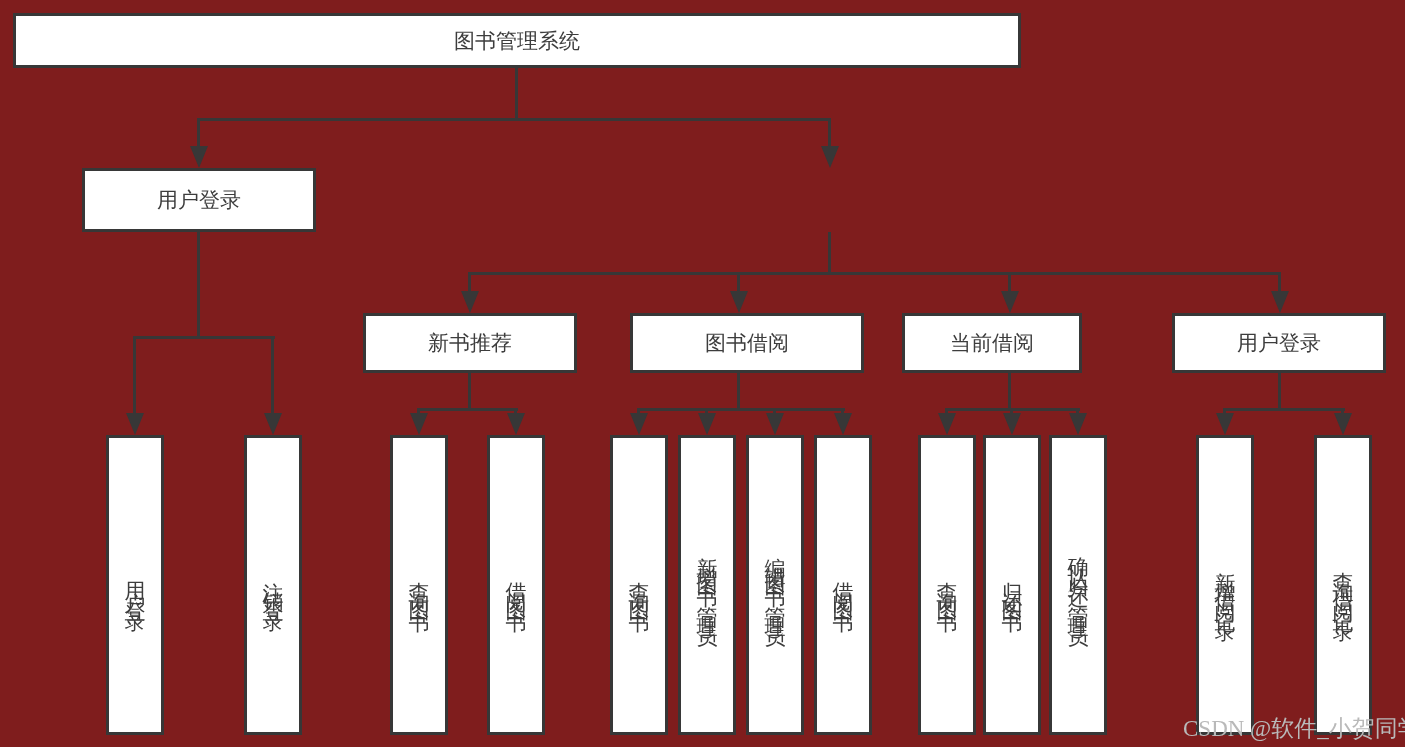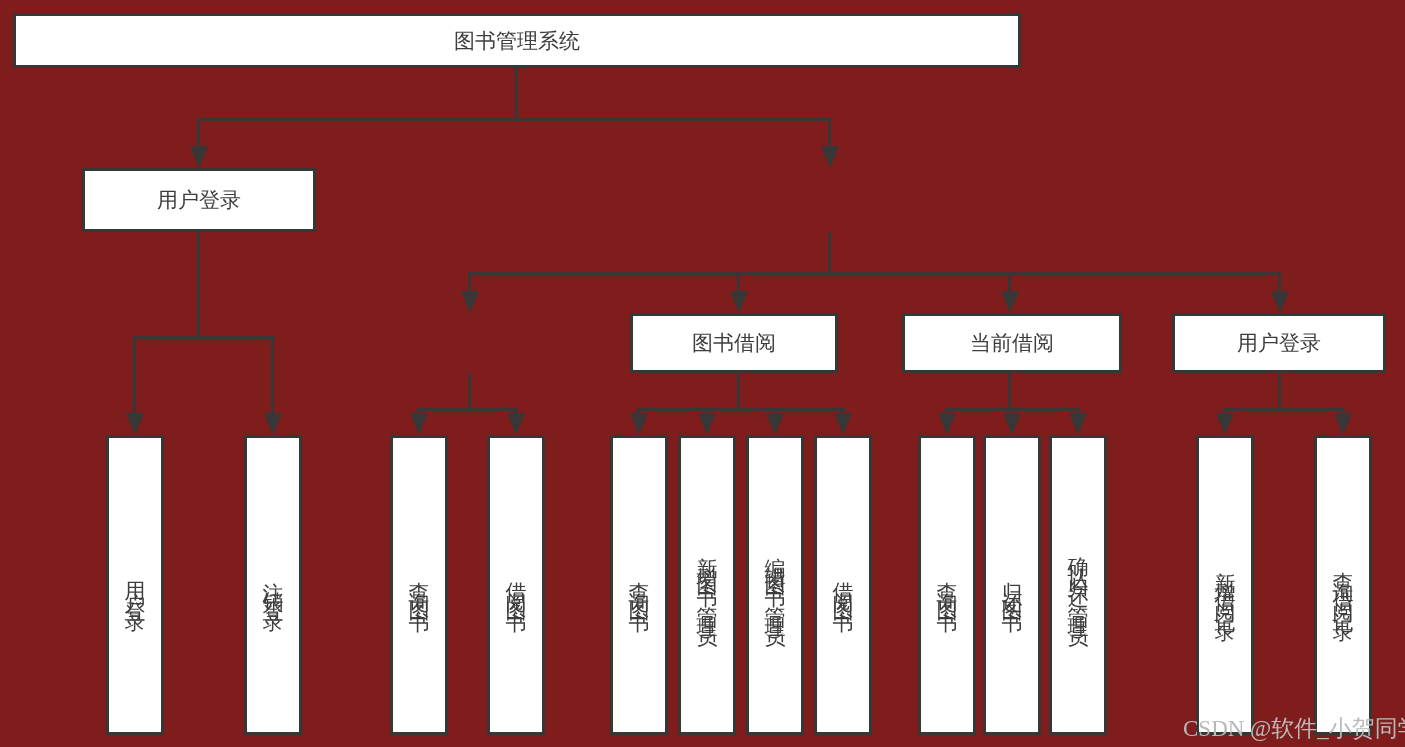--- a/index.html
+++ b/index.html
@@ -30,22 +30,23 @@
 </style>
 </head>
 <body>
 
 <div class="canvas">
 
   <div class="box" style="left:13px;top:13px;width:1008px;height:55px;">图书管理系统</div>
 
   <div class="box" style="left:82px;top:168px;width:234px;height:64px;">用户登录</div>
 
-  <div class="box" style="left:630px;top:313px;width:208px;height:60px;">图书借阅</div>
-  <div class="box" style="left:902px;top:313px;width:220px;height:60px;">当前借阅</div>
+  <div class="box" style="left:363px;top:313px;width:214px;height:60px;">新书推荐</div>
+  <div class="box" style="left:630px;top:313px;width:234px;height:60px;">图书借阅</div>
+  <div class="box" style="left:902px;top:313px;width:180px;height:60px;">当前借阅</div>
   <div class="box" style="left:1172px;top:313px;width:214px;height:60px;">用户登录</div>
 
   <div class="box" style="left:106px;top:435px;width:58px;height:300px;">
     <span class="vtext">用户登录</span>
     </div>
   <div class="box" style="left:244px;top:435px;width:58px;height:300px;">
     <span class="vtext">注销登录</span>
     </div>
 
   <div class="box" style="left:390px;top:435px;width:58px;height:300px;">

